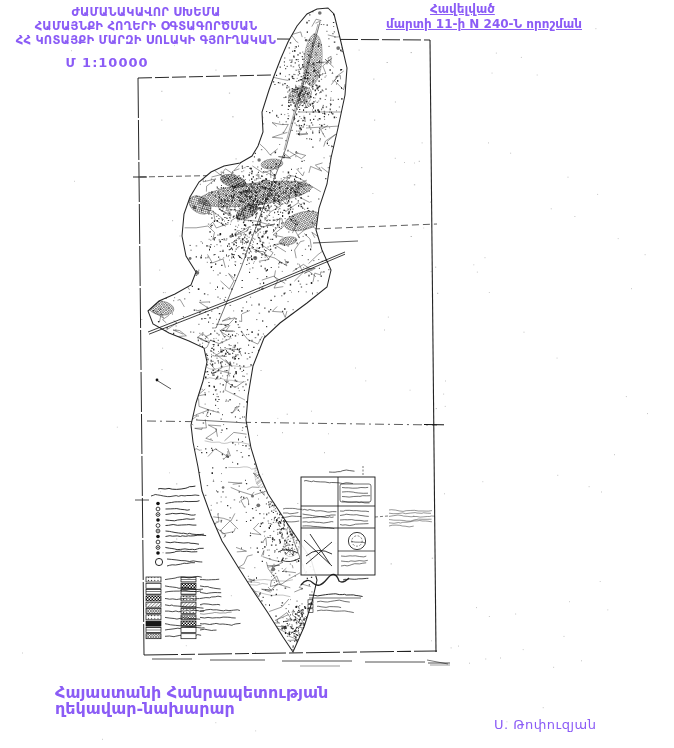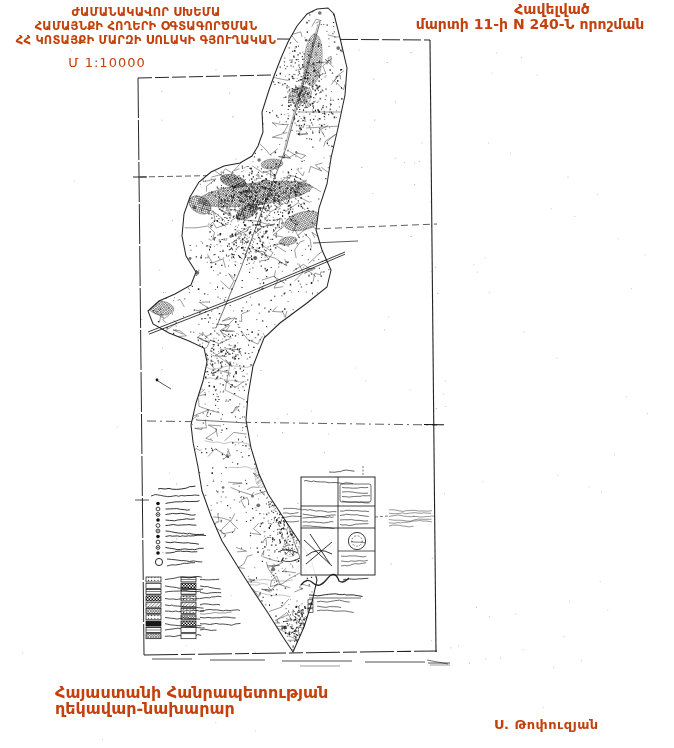--- a/index.html
+++ b/index.html
@@ -1,39 +1,39 @@
 <!DOCTYPE html>
 <html><head>
 <meta charset="utf-8">
 <style>
   html,body{margin:0;padding:0;background:#fff;}
   .page{
     position:relative;width:674px;height:748px;background:#fff;
-    font-family:"DejaVu Sans",sans-serif;color:#c2410c;overflow:hidden;
+    font-family:"DejaVu Sans",sans-serif;color:#8b5cf6;overflow:hidden;
   }
   svg.scan{position:absolute;left:0;top:0;width:674px;height:748px;}
   .tl{
     position:absolute;left:0;top:5px;width:292px;text-align:center;
     font-weight:bold;font-size:11.5px;line-height:14px;letter-spacing:.2px;white-space:nowrap;
   }
   .scale{
     position:absolute;left:46px;top:55px;width:122px;text-align:center;
-    font-weight:normal;font-size:13px;letter-spacing:1px;
+    font-weight:bold;font-size:13px;letter-spacing:1px;
   }
   .tr{
-    position:absolute;left:386px;top:2px;width:288px;text-align:center;
-    font-weight:bold;font-size:14px;line-height:14.5px;white-space:nowrap;
+    position:absolute;left:386px;top:2px;width:288px;
+    font-weight:bold;font-size:12px;line-height:14.5px;white-space:nowrap;text-decoration:underline;
   }
   .bl{
     position:absolute;left:55px;top:685px;
     font-weight:bold;font-size:16px;line-height:16px;
   }
   .br{
     position:absolute;left:494px;top:717px;
-    font-weight:bold;font-size:13px;letter-spacing:.5px;
+    font-weight:normal;font-size:13px;letter-spacing:.5px;
   }
 </style>
 </head>
 <body>
 
 <div class="page" style="background: rgb(255, 255, 255);">
 
   <svg class="scan" id="scan" viewBox="0 0 674 748">
       <defs>
         <pattern id="xh" width="2.6" height="2.6" patternUnits="userSpaceOnUse">

